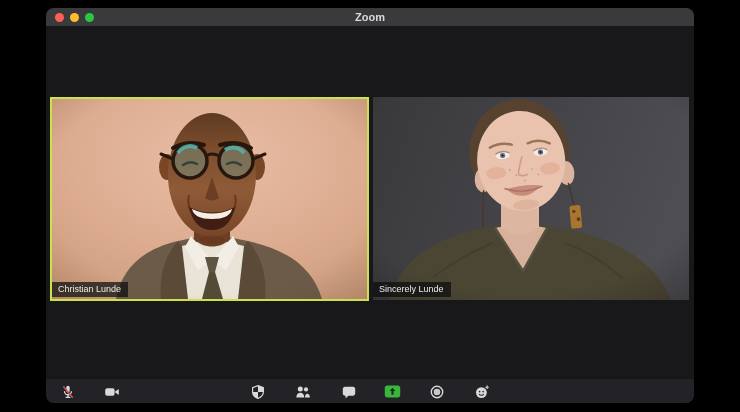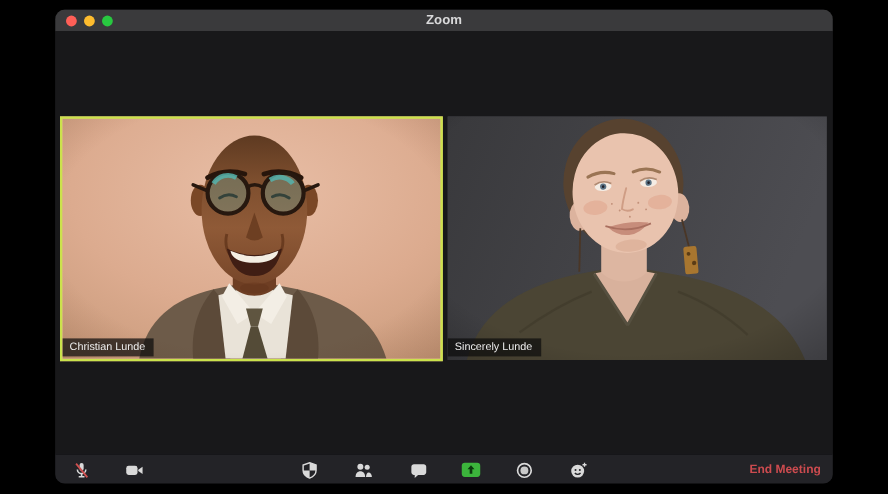--- a/index.html
+++ b/index.html
@@ -260,15 +260,14 @@
     <button class="tb-btn btn-react" title="reactions">
       <svg width="16" height="16" viewBox="0 0 16 16">
         <circle cx="7.4" cy="8.6" r="5.4" fill="#d9d9d9"></circle>
         <circle cx="5.6" cy="7.6" r="0.85" fill="#26262a"></circle>
         <circle cx="9.2" cy="7.6" r="0.85" fill="#26262a"></circle>
         <path d="M5,10.2 A3.2,3.2 0 0 0 9.8,10.2" stroke="#26262a" stroke-width="1.1" fill="none"></path>
         <path d="M13.1,1.6 V5 M11.4,3.3 H14.8" stroke="#d9d9d9" stroke-width="1.1"></path>
       </svg>
     </button>
 
-    <button class="end-meeting">End Meeting</button>
   </div>
 </div>
 
 </body></html>

